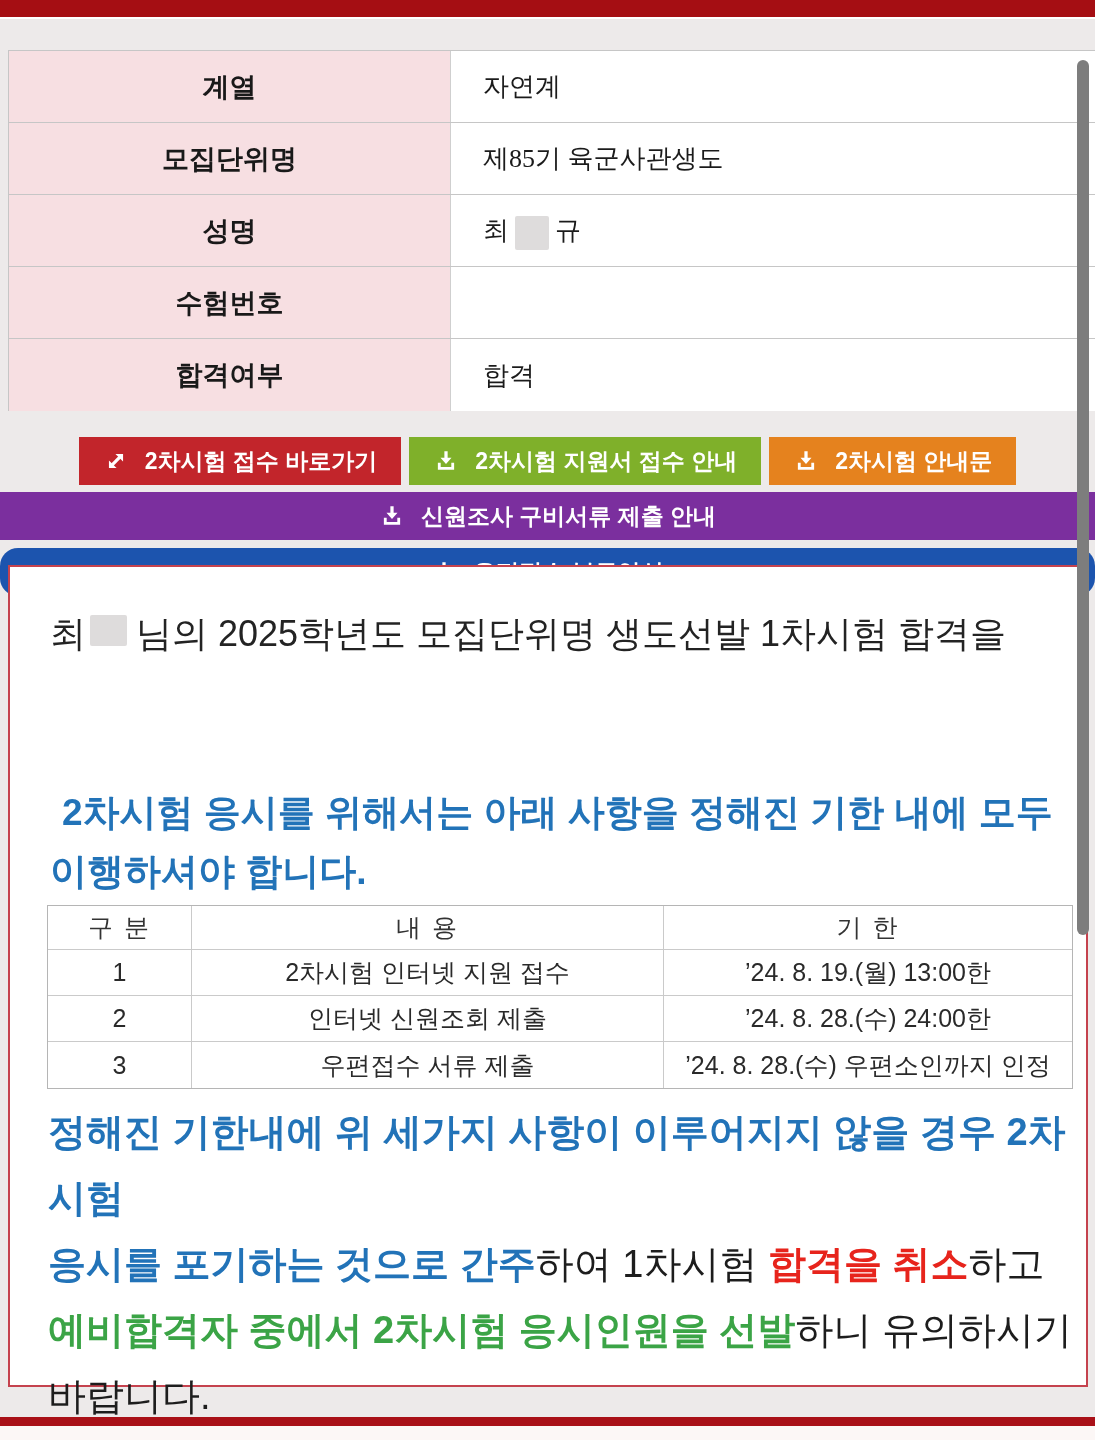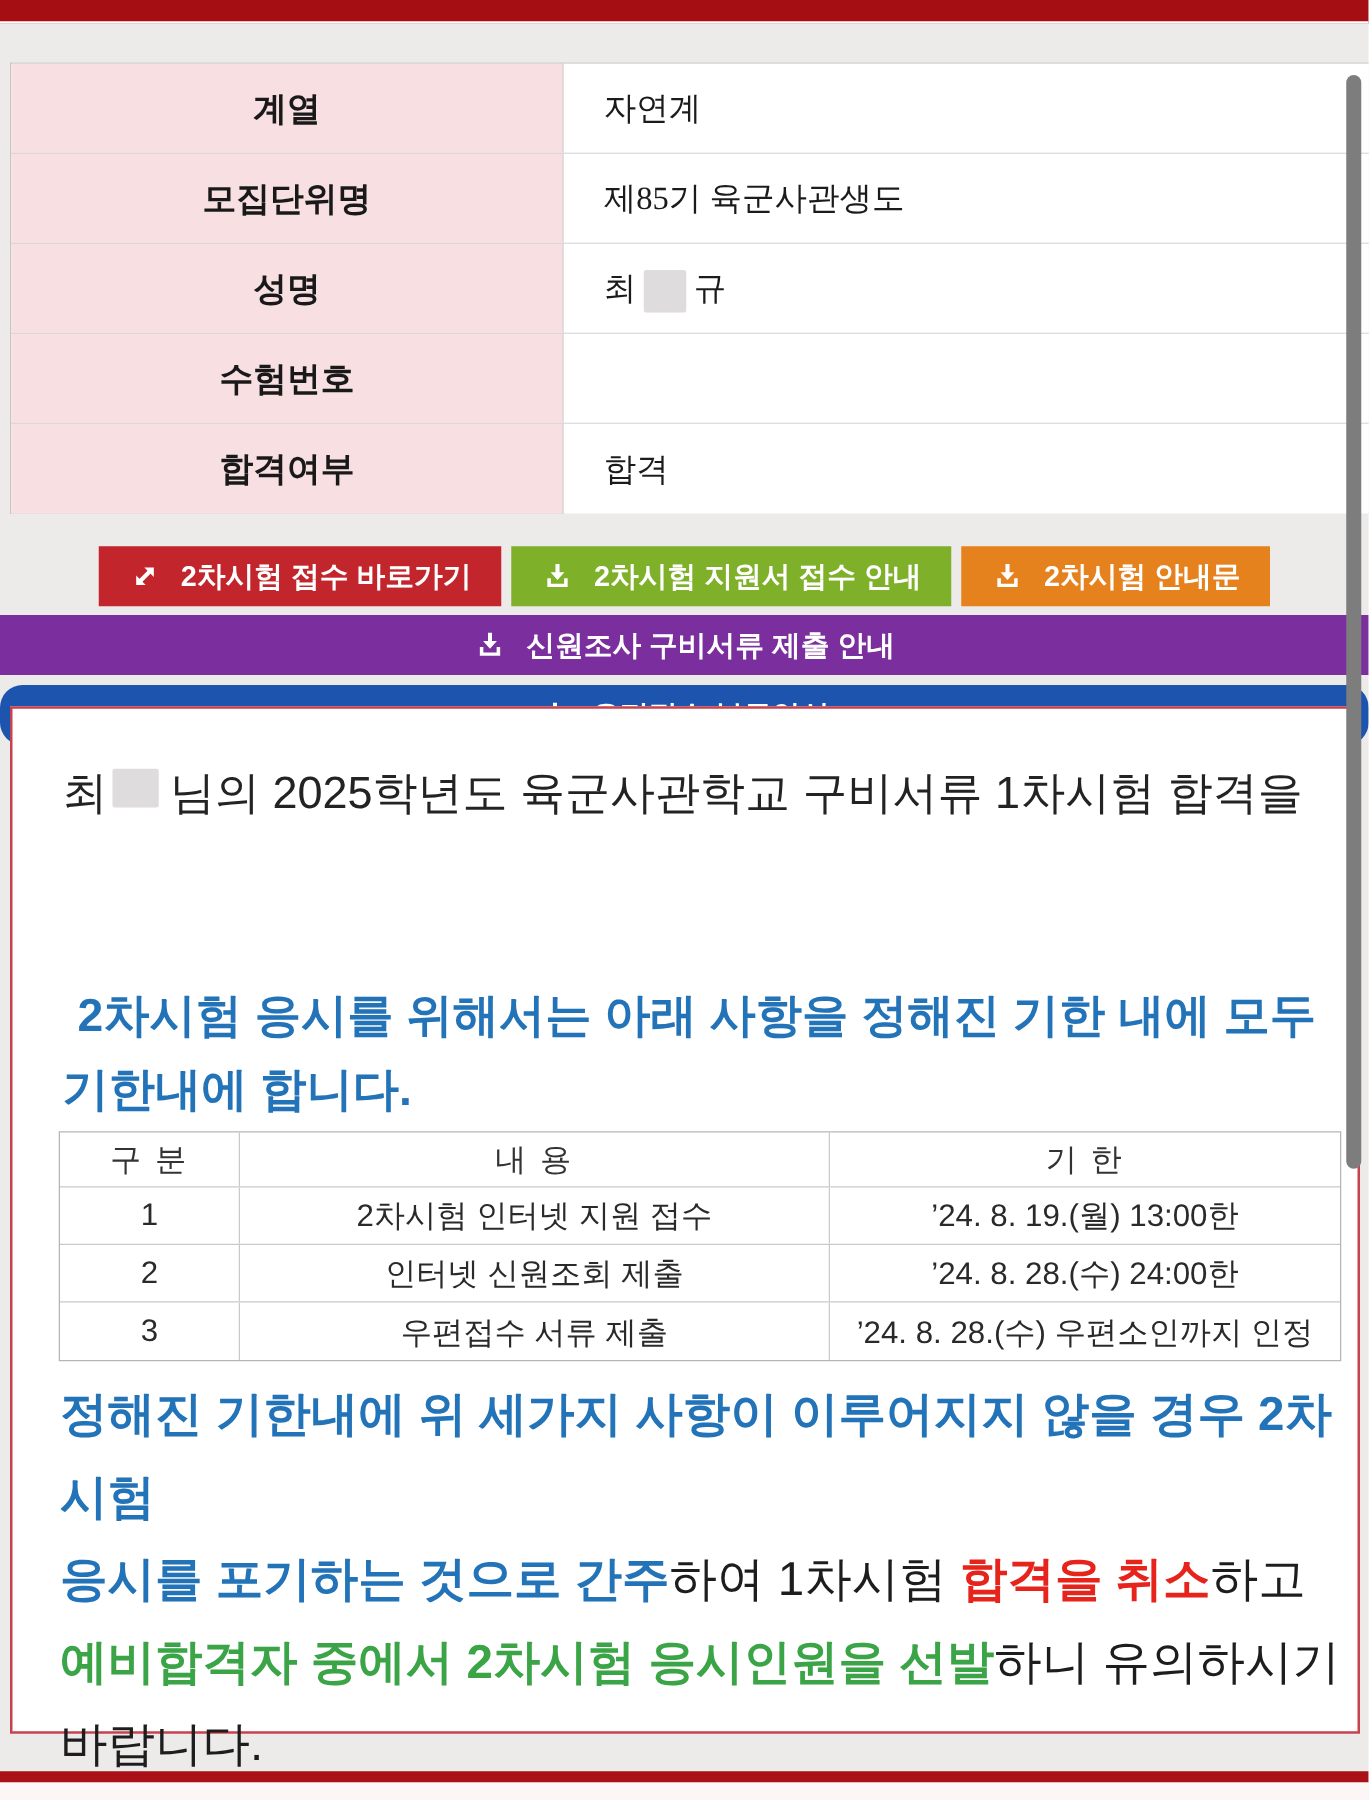--- a/index.html
+++ b/index.html
@@ -154,27 +154,27 @@
           <path fill="#fff" d="M4.5 13.5h2.6v4h9.8v-4h2.6V20h-15z"></path>
         </svg>
       </span>
       <span class="btn-label">우편접수 봉투양식</span>
     </button>
   </div>
 
   <div class="main-box">
     <div class="greeting">
       <div>
-        <span>최</span><span class="redact"></span><span>님의 2025학년도 육군사관학교 구비서류 1차시험 합격을</span>
+        <span>최</span><span class="redact"></span><span>님의 2025학년도 모집단위명 생도선발 1차시험 합격을</span>
       </div>
     </div>
 
     <div class="blue-heading">
       <div class="l1">2차시험 응시를 위해서는 아래 사항을 정해진 기한 내에 모두</div>
-      <div>기한내에 합니다.</div>
+      <div>이행하셔야 합니다.</div>
     </div>
 
     <div class="sched">
       <div class="srow header">
         <div class="scell c1">구 분</div>
         <div class="scell c2">내 용</div>
         <div class="scell c3">기 한</div>
       </div>
       <div class="srow">
         <div class="scell c1">1</div>

